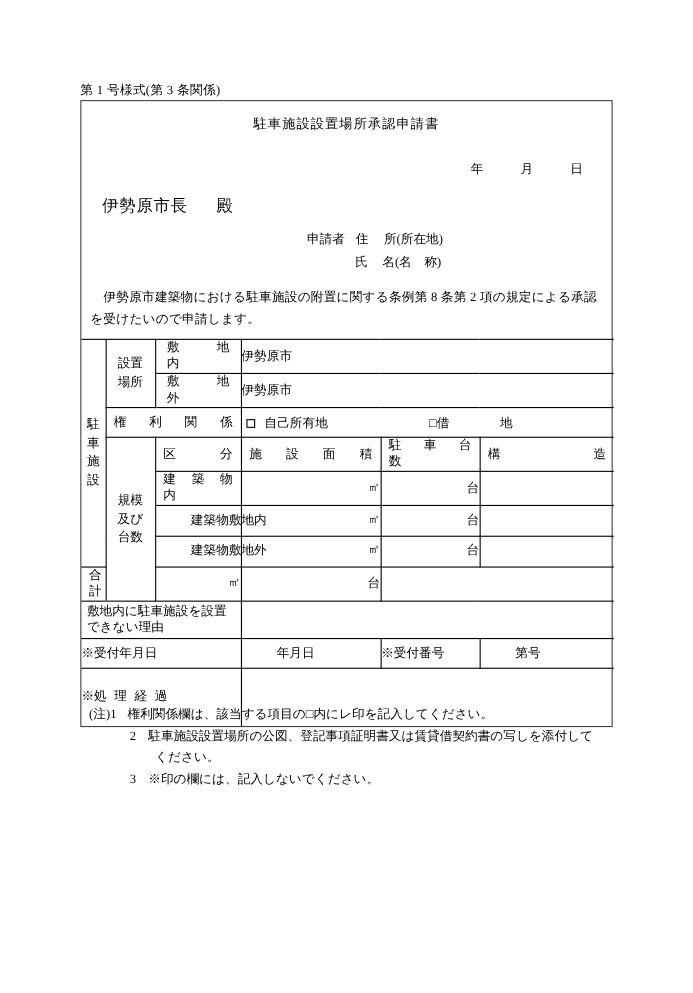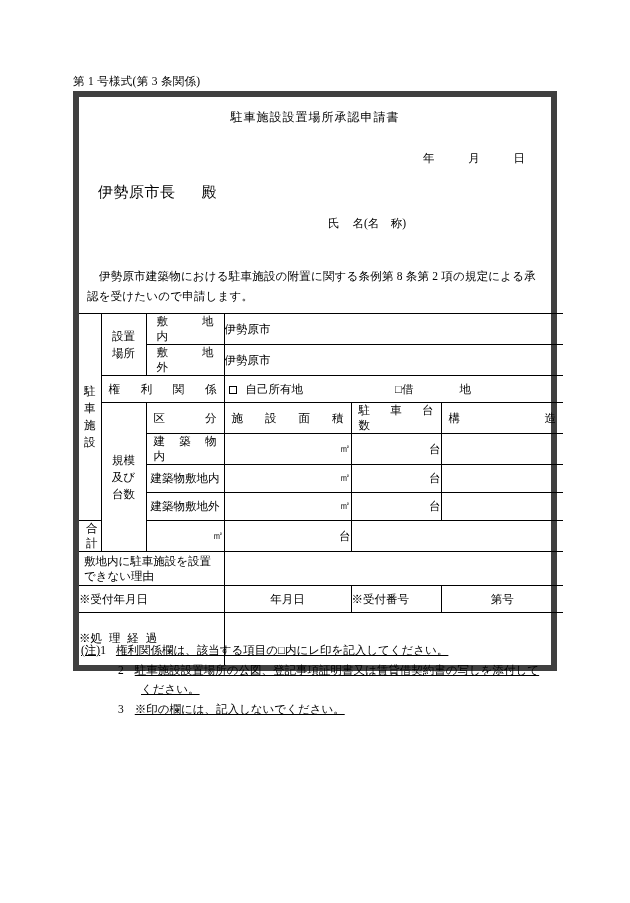--- a/index.html
+++ b/index.html
@@ -35,21 +35,21 @@
     letter-spacing: 0.3px;
     white-space: nowrap;
   }
 
   
   .outer-box {
     position: absolute;
     left: 73px;
     top: 91px;
     width: 484px;
-    border: 6px solid #404040;
+    border: 1px solid #404040;
     box-sizing: border-box;
   }
 
   
   .head-area {
     padding: 0;
     position: relative;
     height: 204px;
     box-sizing: border-box;
   }
@@ -119,21 +119,21 @@
   table.main tr > td:first-child { border-left: none; }
   table.main tr > td:last-child  { border-right: none; }
   table.main tr:last-child > td  { border-bottom: none; }
 
   .cell {
     padding: 0 6px;
     line-height: 15px;
     white-space: nowrap;
     font-family: Liberation Mono, monospace;
   }
-  .cell.center { text-align: center; }
+  .cell.center { text-align: left; padding-left: 32px; }
   .cell.right  { text-align: right; }
 
   
   .vert {
     text-align: center;
     line-height: 17px;
     font-size: 11.5px;
   }
   .vert span { display: block; }
 
@@ -183,21 +183,21 @@
 
   
   .notes {
     position: absolute;
     left: 73px;
     top: 641px;
     width: 500px;
     font-size: 11.5px;
     line-height: 19.5px;
   }
-  .note-row { white-space: nowrap; text-decoration: underline; }
+  .note-row { white-space: nowrap; }
   .note-row .num { display: inline-block; }
   .note-1 { padding-left: 8px; }
   .note-1 .num { margin-right: 10px; }
   .note-n { padding-left: 45px; }
   .note-n .num { margin-right: 11px; }
   .note-cont { padding-left: 68px; white-space: nowrap; }
 </style>
 </head>
 <body>
 
@@ -217,20 +217,21 @@
         <span>月</span>
         <span class="sp-l"></span>
         <span>日</span>
       </div>
 
       <div class="addressee">
         <span>伊勢原市長</span><span class="dono">殿</span>
       </div>
 
       <div class="applicant">
+        <div class="r1"><span class="lbl-applicant">申請者</span><span>住</span><span class="sp-mid"></span><span>所(所在地)</span></div>
         <div class="r2"><span>氏</span><span class="sp-mid2"></span><span>名(名　称)</span></div>
       </div>
 
       <div class="body-text">伊勢原市建築物における駐車施設の附置に関する条例第 8 条第 2 項の規定による承認を受けたいので申請します。</div>
     </div>
 
     <table class="main">
       <colgroup>
         <col style="width:22px">
         <col style="width:45px">

